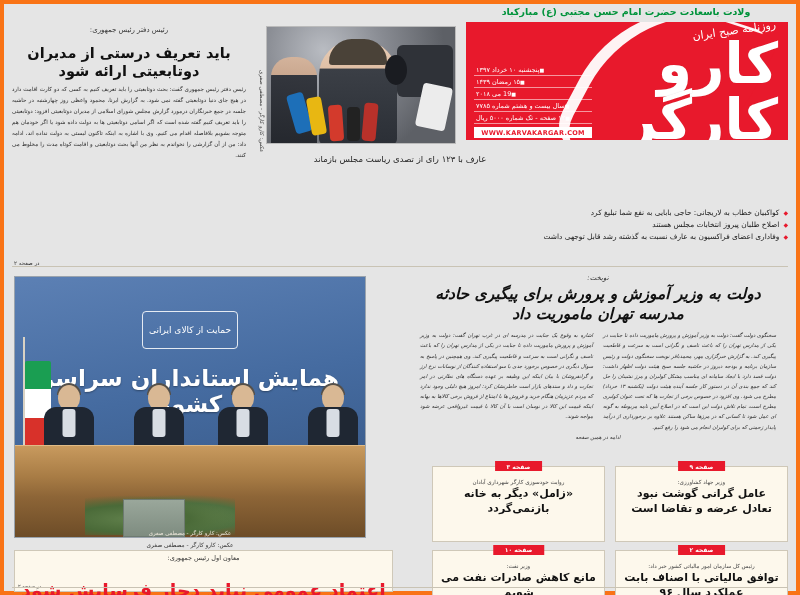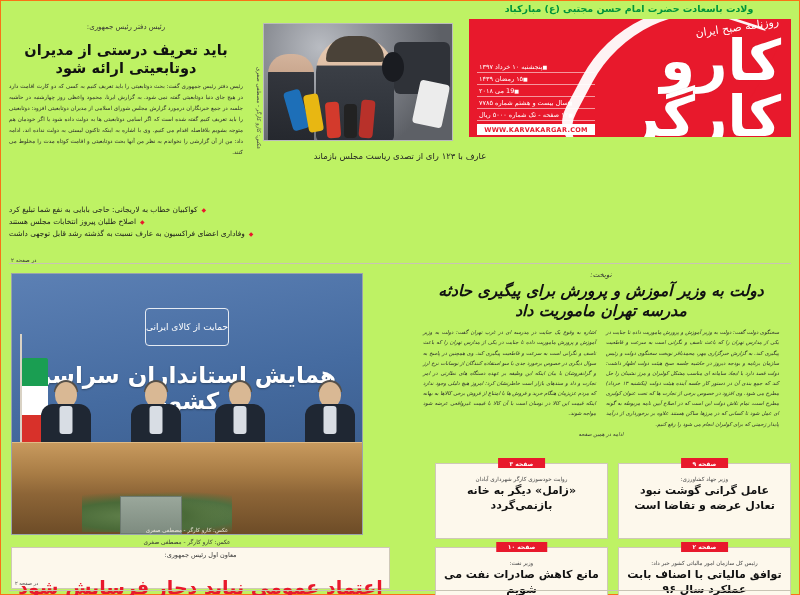--- a/index.html
+++ b/index.html
@@ -5,22 +5,22 @@
   * { box-sizing: border-box; margin: 0; padding: 0; }
   body {
     width: 800px; height: 595px;
     background: #ffffff;
     font-family: "DejaVu Sans", "Liberation Sans", sans-serif;
     overflow: hidden;
   }
   .page {
     position: relative;
     width: 800px; height: 595px;
-    background: #bef264;
-    border: 1px solid #f97316;
+    background: #e5e5e5;
+    border: 4px solid #f97316;
   }
 
   
   .top-banner {
     position: absolute; top: 2px; right: 0; width: 340px;
     text-align: center;
     color: #00933B;
     font-size: 9.5px; font-weight: bold;
     direction: rtl;
   }
@@ -156,21 +156,21 @@
   .mh-kicker {
     font-size: 8.5px; color: #222; text-align: center;
     margin-bottom: 2px;
   }
   .mh-title {
     font-size: 40px; font-weight: bold; color: #000;
     text-align: center; line-height: 1.12;
     letter-spacing: -.5px;
     margin-bottom: 7px;
   }
-  .mh-bullets { text-align: left; margin-top: 43px; }
+  .mh-bullets { text-align: right; margin-top: 43px; }
   .mh-bullets .b {
     font-size: 7.4px; color: #1a1a1a; line-height: 1.65;
     white-space: nowrap;
   }
   .mh-bullets .b::before {
     content: "\25C6"; color: #E8192C; font-size: 6px;
     margin-left: 4px; display: inline-block;
   }
   .mh-ref {
     position: absolute; left: 2px; bottom: -2px;
@@ -188,21 +188,21 @@
     position: absolute; top: 272px; left: 10px;
     width: 352px; height: 262px;
     border: 1px solid #9aa3ad;
     overflow: hidden;
     background: linear-gradient(180deg,#4a6fa5 0%,#3d5f91 55%,#2f4a73 100%);
   }
   .cp-wall { position:absolute; inset:0;
     background: linear-gradient(170deg,#5c80b4 0%,#456ba0 45%,#34537f 100%); }
   .cp-emblem {
     position:absolute; top:34px; left:50%; transform:translateX(-50%);
-    width:84px; height:38px;
+    width:96px; height:38px;
     border:1.5px solid rgba(255,255,255,.85);
     border-radius: 4px;
     color:#fff; font-size:9px; display:flex;
     align-items:center; justify-content:center;
     direction: rtl;
   }
   .cp-banner {
     position:absolute; top:88px; left:0; right:0;
     text-align:center; color:#ffffff;
     font-size:23px; font-weight:bold; direction:rtl;

